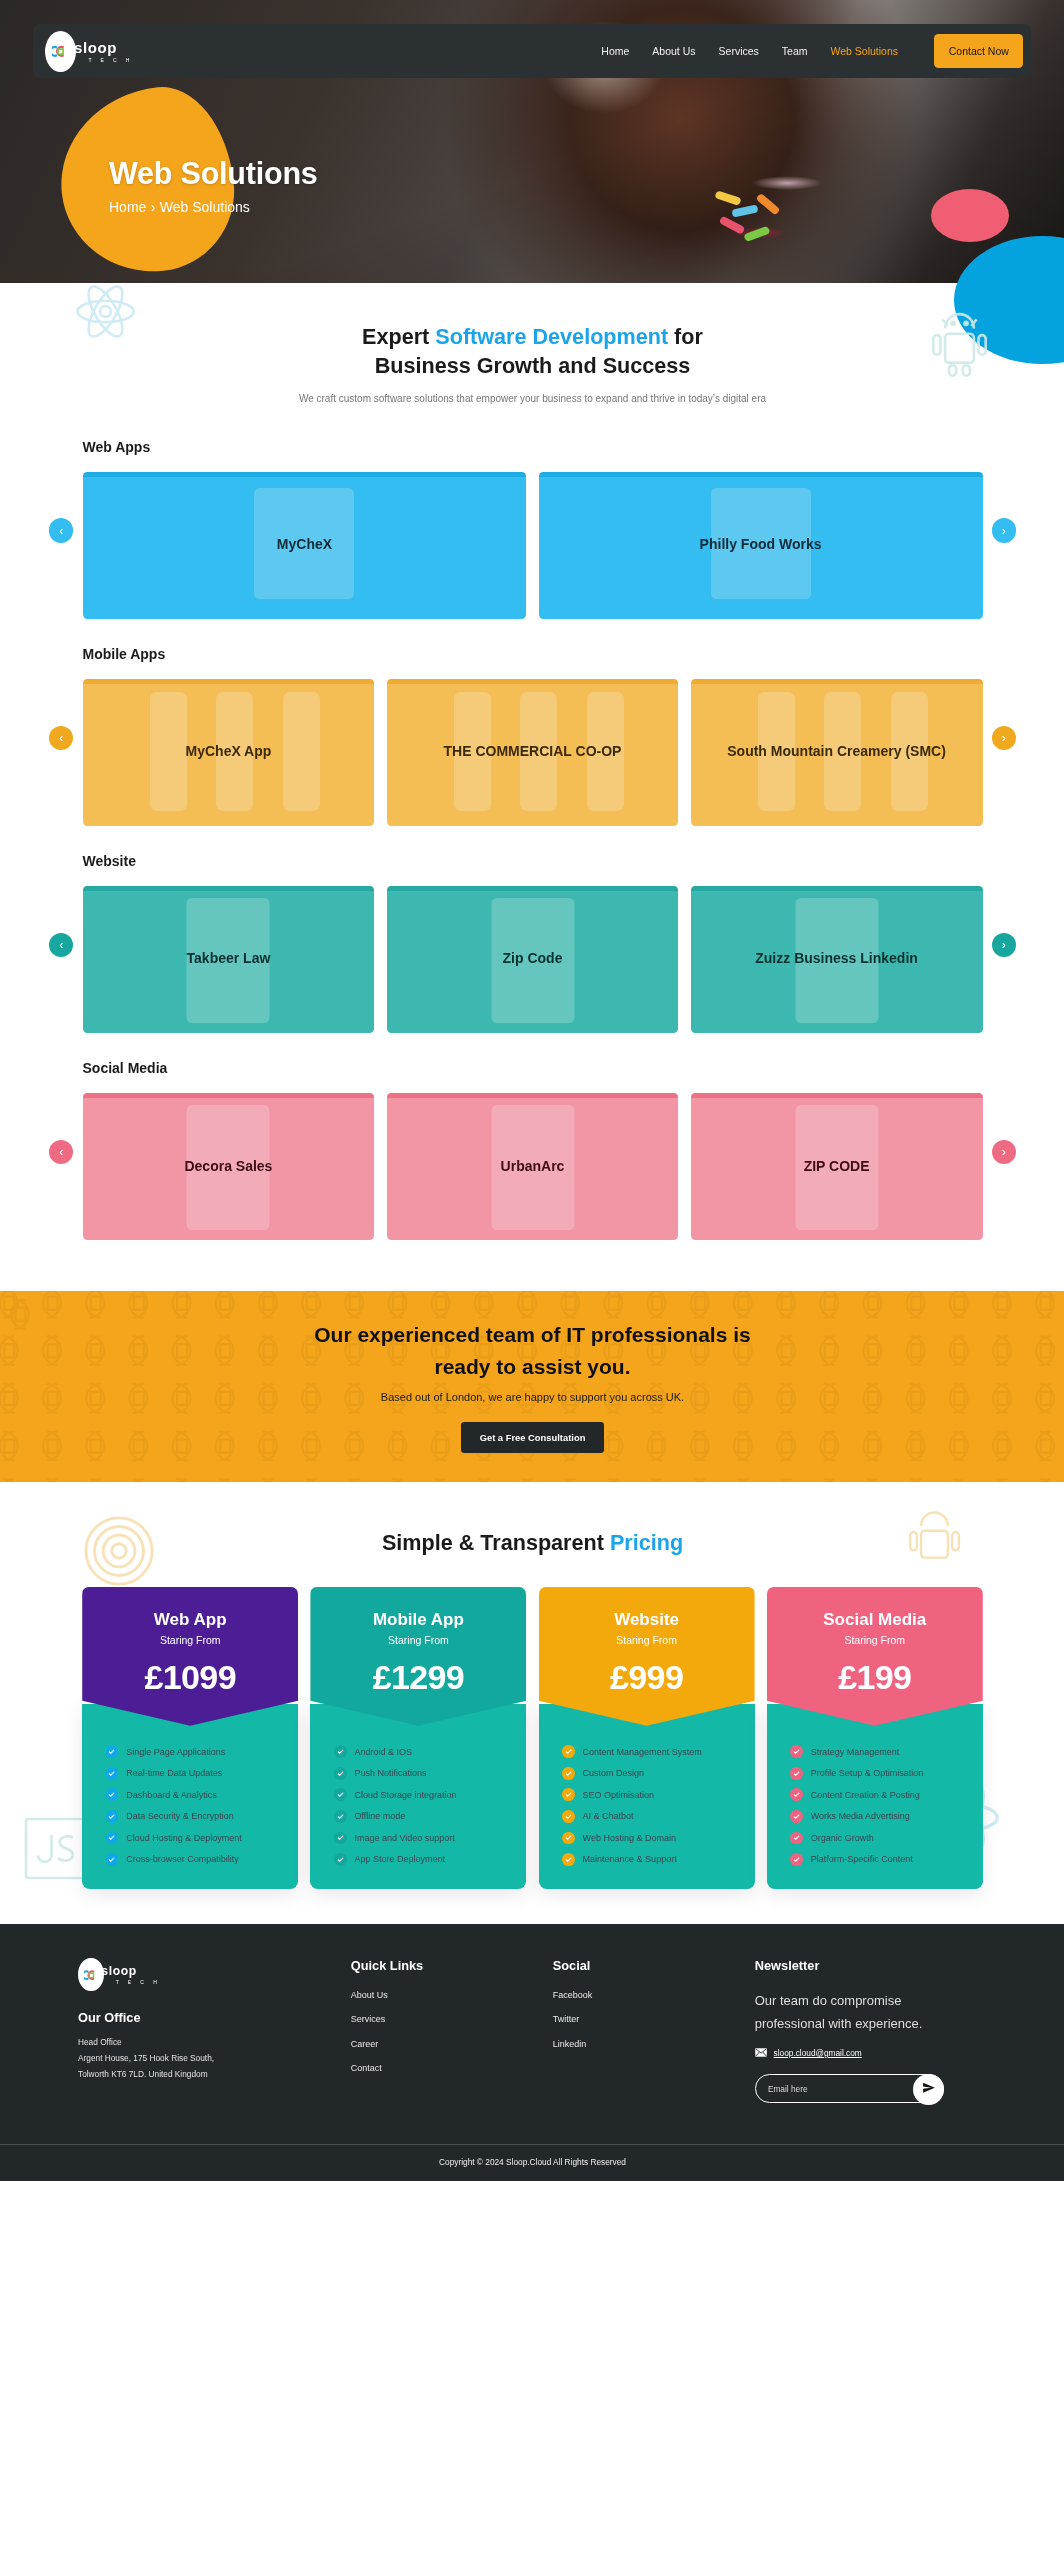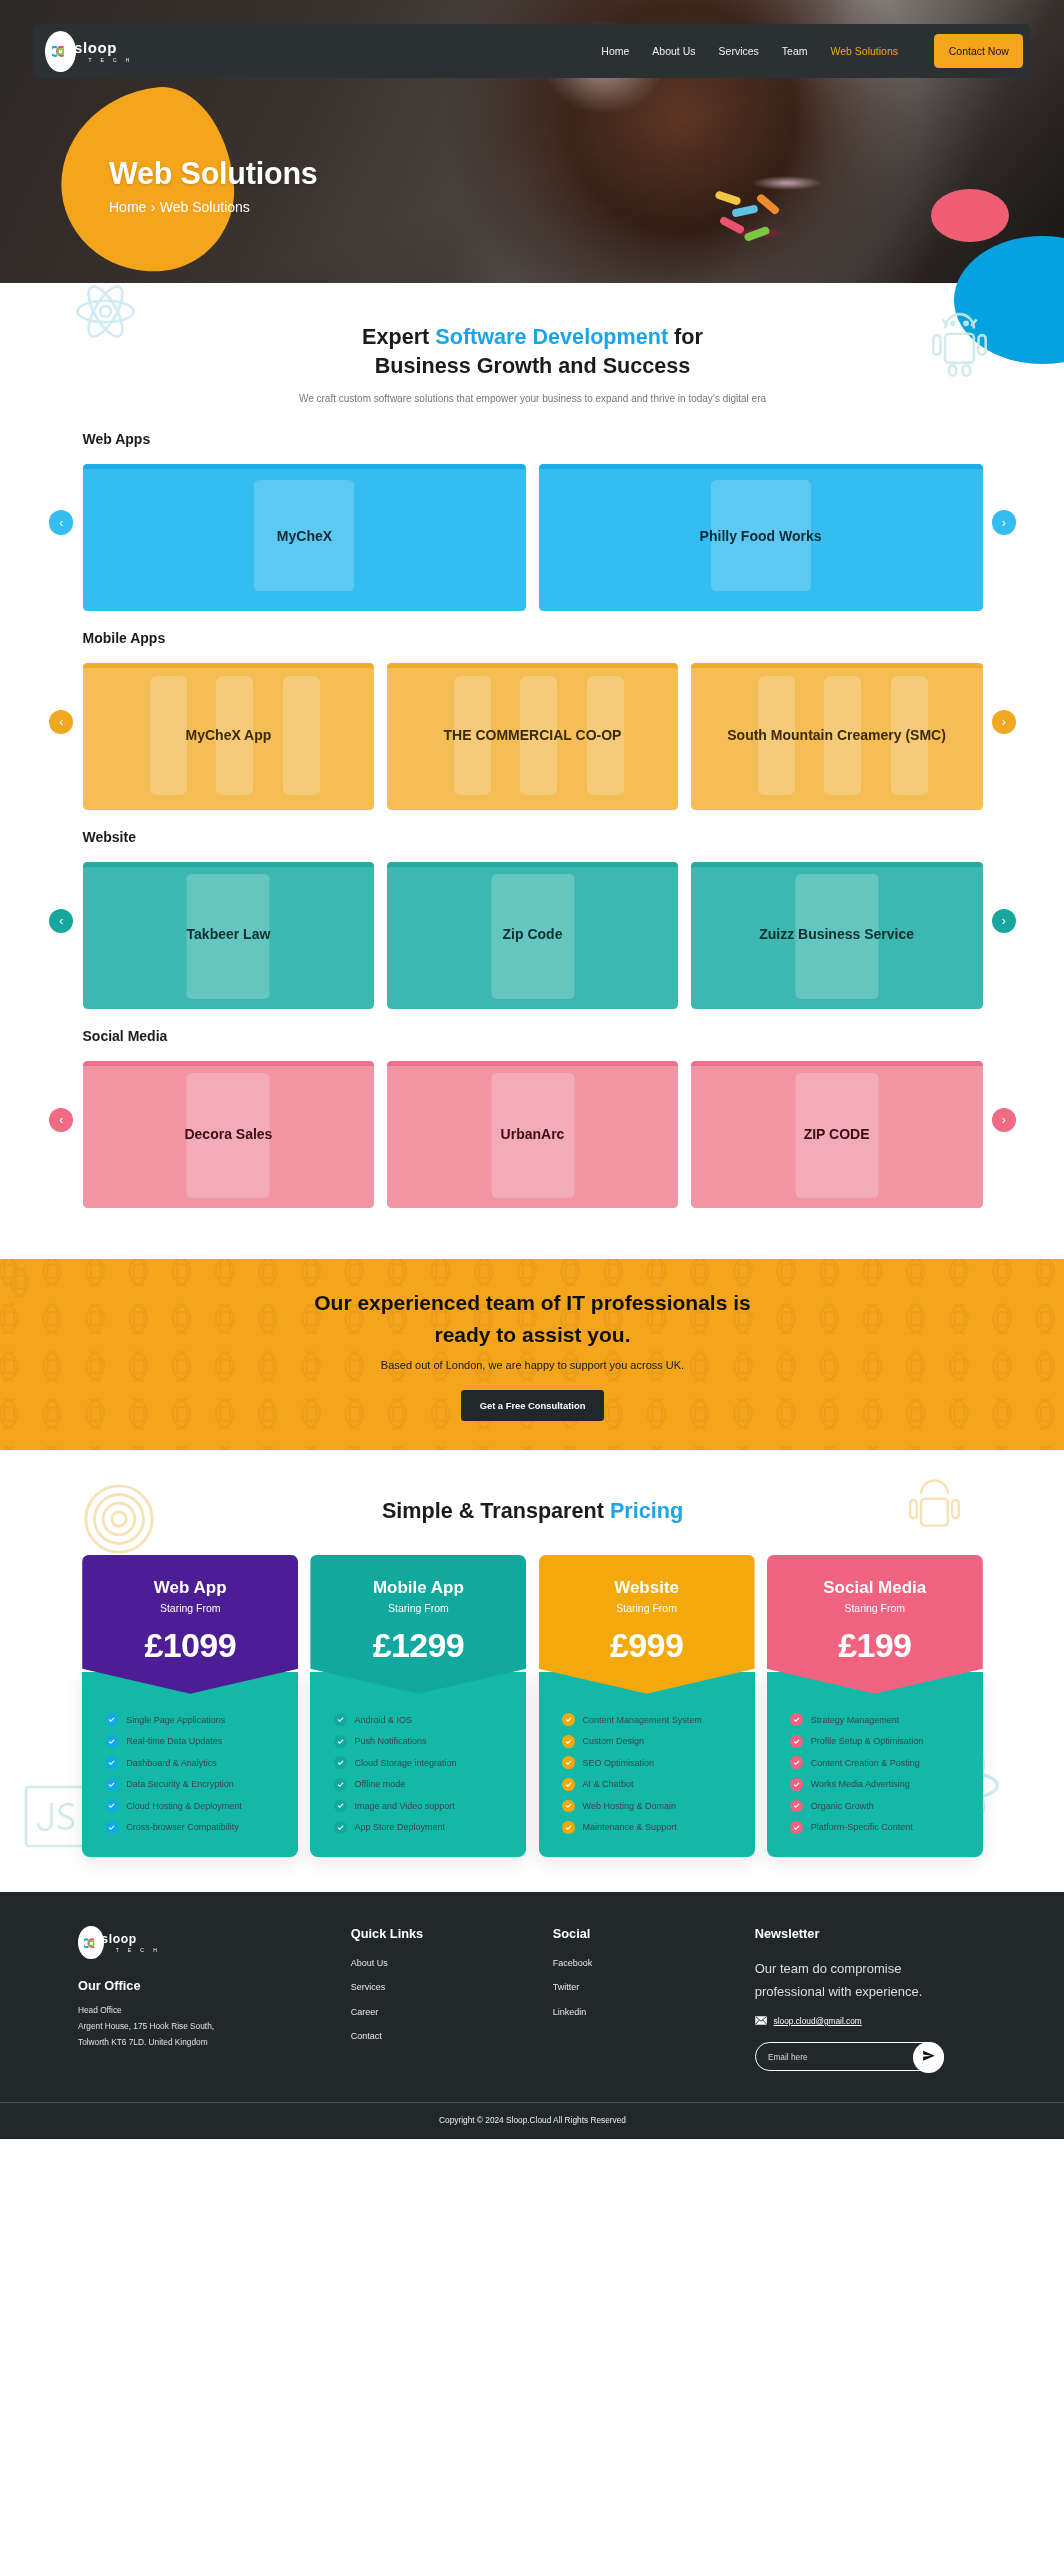--- a/index.html
+++ b/index.html
@@ -81,21 +81,21 @@
   
   .intro{ position:relative; padding:40px 0 4.4px; text-align:center; }
   .intro h2{ font-size:21.6px; line-height:1.34; font-weight:800; color:#1b1b1b; }
   .intro h2 .hl{ color:#1BA4E8; }
   .intro p{
     margin:10px auto 0; width:554px; font-size:10px; color:#777; line-height:1.62;
   }
   .deco{ position:absolute; opacity:.9; pointer-events:none; }
 
   
-  .carousel{ position:relative; margin:4px auto; width:998px; padding-top:15.5px; }
+  .carousel{ position:relative; margin:12px auto; width:998px; padding-top:15.5px; }
   .carousel h3{ font-size:14px; font-weight:700; color:#1b1b1b; margin-left:49px; margin-bottom:16.6px; }
   .track{ display:flex; gap:12.2px; padding:0 49px; }
   .card{
     position:relative; flex:1; height:147px; border-radius:4.4px;
     display:flex; align-items:center; justify-content:center; text-align:center;
     overflow:hidden; cursor:pointer;
   }
   .card .label{ font-size:14px; font-weight:600; position:relative; z-index:3; line-height:1.4; padding:0 11px;}
   .card .shot{
     position:absolute; z-index:1; opacity:.22;
@@ -176,21 +176,21 @@
   .subscribe input{
     background:transparent; border:none; outline:none; color:#fff; font-size:8.3px; width:128px;
     font-family:"Liberation Sans", sans-serif;
   }
   .subscribe input::placeholder{ color:#d8d8d8; }
   .send-btn{
     position:absolute; right:-1.1px; top:-1.1px; width:31px; height:31px; border-radius:50%;
     background:#fff; border:none; display:flex; align-items:center; justify-content:center; cursor:pointer;
   }
   .copyline{
-    margin-top:31px; border-top:0.6px solid #4a4f50; text-align:center;
+    margin-top:41px; border-top:0.6px solid #4a4f50; text-align:center;
     padding:12.2px 0 13.3px; font-size:8.3px; color:#f0f0f0;
   }
 </style>
 </head>
 <body>
 
 <div class="page">
 
   <section class="hero">
     <div class="hero-photo-overlay"></div>
@@ -324,21 +324,21 @@
             <div class="label" style="color: rgb(6, 49, 47);">Takbeer Law</div>
           </div>
           <div class="card" style="background: rgb(61, 184, 176);">
             <div class="strip" style="background: rgb(18, 156, 149);"></div>
             <div class="shot tall"></div>
             <div class="label" style="color: rgb(6, 49, 47);">Zip Code</div>
           </div>
           <div class="card" style="background: rgb(61, 184, 176);">
             <div class="strip" style="background: rgb(18, 156, 149);"></div>
             <div class="shot tall"></div>
-            <div class="label" style="color: rgb(6, 49, 47);">Zuizz Business Service</div>
+            <div class="label" style="color: rgb(6, 49, 47);">Zuizz Business Linkedin</div>
           </div>
         </div>
         <button class="nav-arrow left" style="background: rgb(23, 167, 159);">‹</button>
         <button class="nav-arrow right" style="background: rgb(23, 167, 159);">›</button>
       </div>
       <div class="carousel">
         <h3>Social Media</h3>
         <div class="track">
           <div class="card" style="background: rgb(242, 150, 166);">
             <div class="strip" style="background: rgb(232, 86, 111);"></div>

